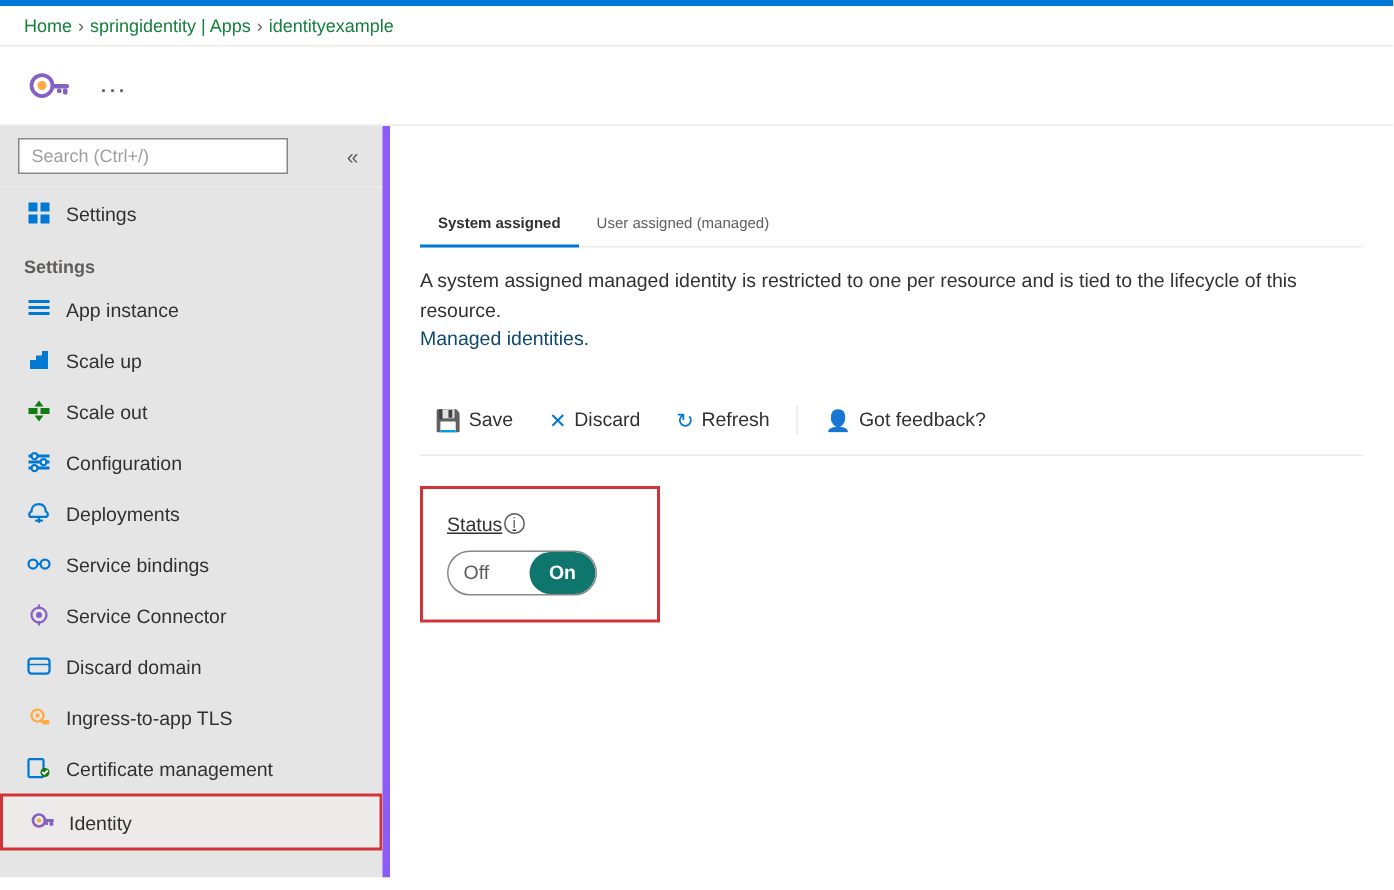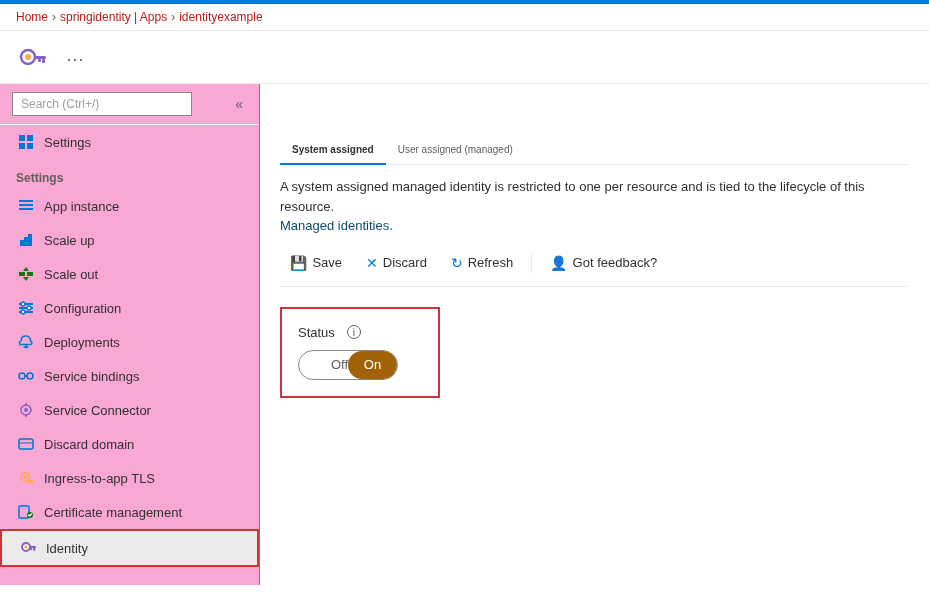--- a/index.html
+++ b/index.html
@@ -14,21 +14,21 @@
     
     .breadcrumb {
       display: flex;
       align-items: center;
       padding: 6px 16px;
       font-size: 12px;
       color: #0078d4;
       background: #fff;
       border-bottom: 1px solid #edebe9;
     }
-    .breadcrumb a { color: #b91c1c; text-decoration: none; }
+    .breadcrumb a { color: #15803d; text-decoration: none; }
     .breadcrumb .sep { margin: 0 4px; color: #605e5c; }
 
     
     .page-header {
       display: flex;
       align-items: center;
       padding: 12px 16px 8px 16px;
       border-bottom: 1px solid #edebe9;
     }
     .page-header-icon {
@@ -58,23 +58,23 @@
     
     .main-layout {
       display: flex;
       height: calc(593px - 4px - 32px - 56px);
     }
 
     
     .sidebar {
       width: 260px;
       min-width: 260px;
-      border-right: 1px solid #8b5cf6;
+      border-right: 5px solid #8b5cf6;
       overflow-y: auto;
-      background: #f9a8d4;
+      background: #e5e5e5;
     }
 
     .sidebar-search {
       padding: 8px 12px;
       display: flex;
       align-items: center;
       border-bottom: 1px solid #edebe9;
     }
     .sidebar-search input {
       border: 1px solid #8a8886;
@@ -147,21 +147,21 @@
     .tab.active {
       color: #323130;
       font-weight: 600;
       border-bottom: 2px solid #0078d4;
     }
 
     
     .info-text {
       font-size: 13px;
       color: #323130;
-      margin-bottom: 4px;
+      margin-bottom: 21px;
       line-height: 1.5;
       max-width: 650px;
     }
     .info-link {
       color: #0c4a6e;
       text-decoration: none;
     }
 
     
     .toolbar {
@@ -200,21 +200,22 @@
       padding: 16px;
       display: inline-block;
       min-width: 160px;
     }
     .status-label {
       font-size: 13px;
       color: #323130;
       margin-bottom: 10px;
       display: flex;
       align-items: center;
-      gap: 12px;
+      gap: 1px;
+      text-decoration: underline;
     }
     .status-label .info-icon {
       display: inline-flex;
       align-items: center;
       justify-content: center;
       width: 14px;
       height: 14px;
       border-radius: 50%;
       border: 1.5px solid #605e5c;
       font-size: 10px;
@@ -228,36 +229,37 @@
       align-items: center;
       border: 1px solid #8a8886;
       border-radius: 20px;
       overflow: hidden;
       width: 100px;
       height: 30px;
       background: #fff;
     }
     .toggle-off {
       flex: 1;
-      text-align: right;
+      text-align: left;
       line-height: 28px;
       font-size: 13px;
       color: #605e5c;
       cursor: pointer;
+      padding-left: 10px;
     }
     .toggle-on {
       flex: 1;
       text-align: center;
       line-height: 28px;
       font-size: 13px;
       color: #fff;
-      background: #a16207;
+      background: #0f766e;
       border-radius: 20px;
       cursor: pointer;
-      font-weight: 400;
+      font-weight: 700;
     }
   </style>
 </head>
 <body>
 
 <div class="top-bar"></div>
 
 <div class="breadcrumb">
   <a href="#">Home</a>
   <span class="sep">›</span>

